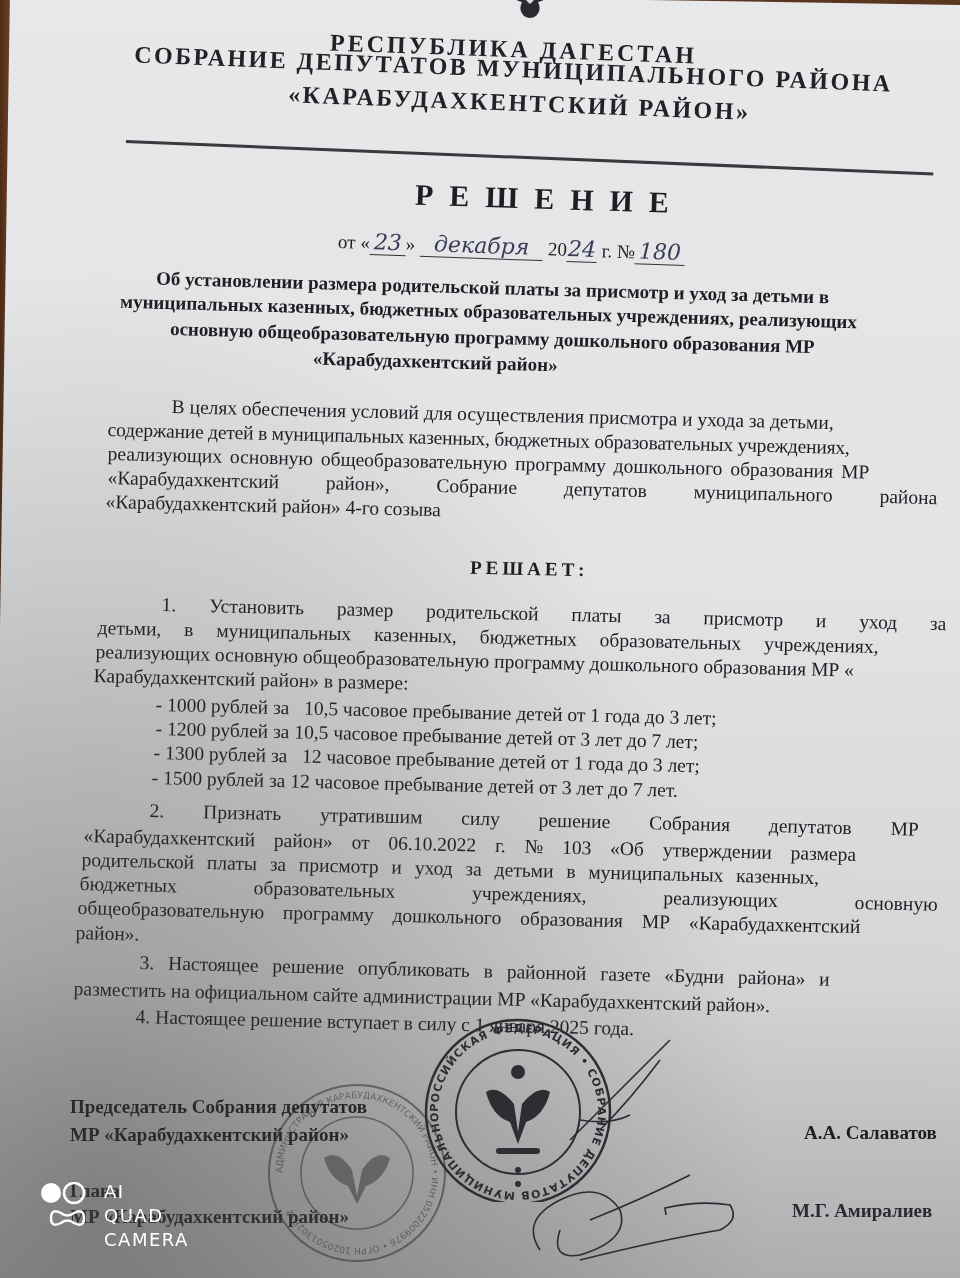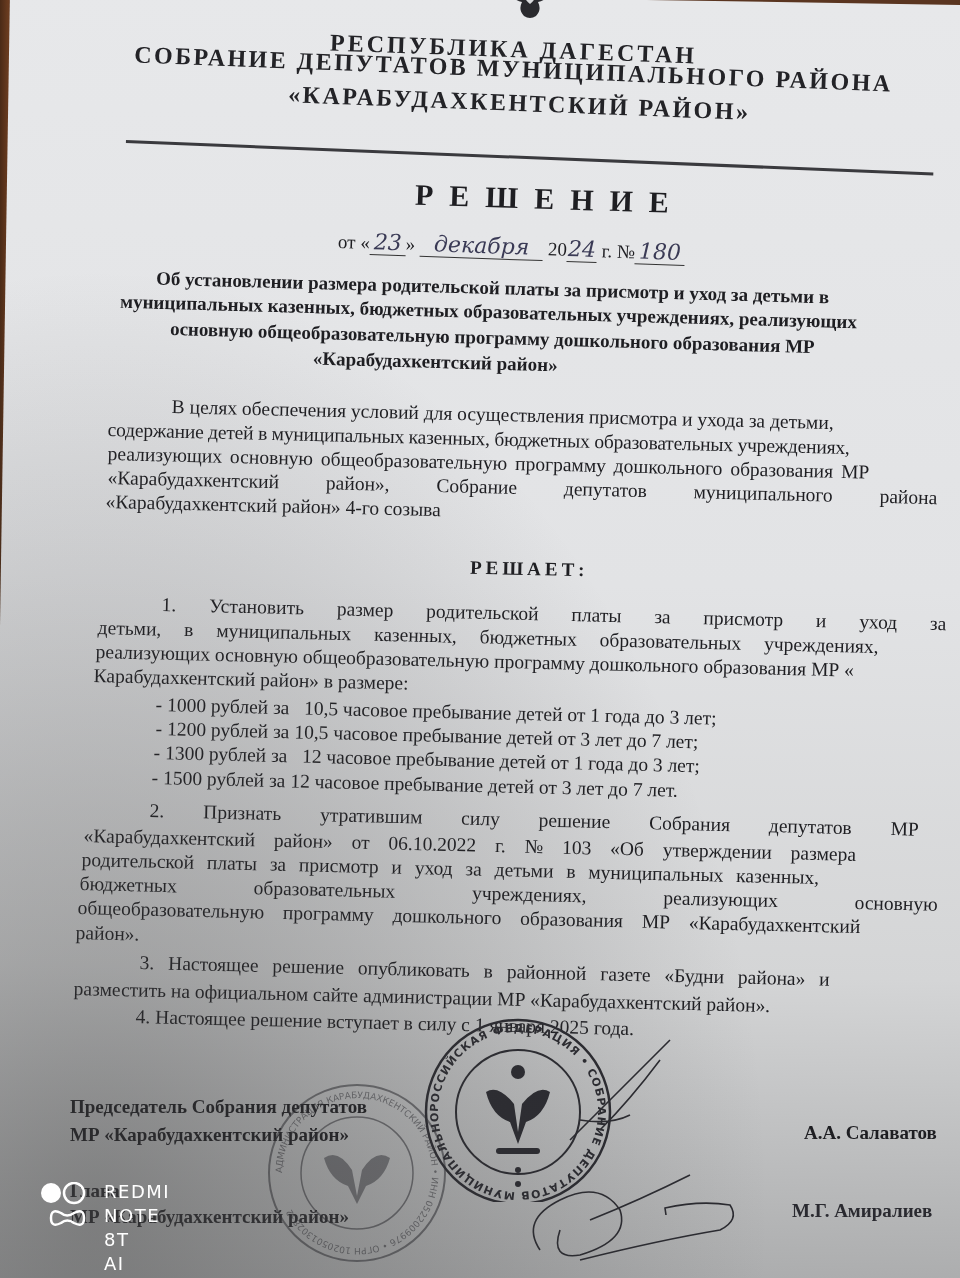--- a/index.html
+++ b/index.html
@@ -169,16 +169,15 @@
 
 <div class="shade"></div>
 
 <div class="wm">
   <svg class="icons" viewBox="0 0 60 46">
     <circle cx="11" cy="11" r="10" fill="#fff"></circle>
     <circle cx="34" cy="11" r="10" fill="none" stroke="#fff" stroke-width="2.5"></circle>
     <path d="M11 36 Q11 26 21 31 Q27 36 34 31 Q44 26 44 36 Q44 46 34 41 Q27 36 21 41 Q11 46 11 36 Z" fill="none" stroke="#fff" stroke-width="2.5"></path>
   </svg>
   <div class="txt">
-    <div>REDMI NOTE 8T</div>
     <div>AI QUAD CAMERA</div>
   </div>
 </div>
 
 </body></html>

